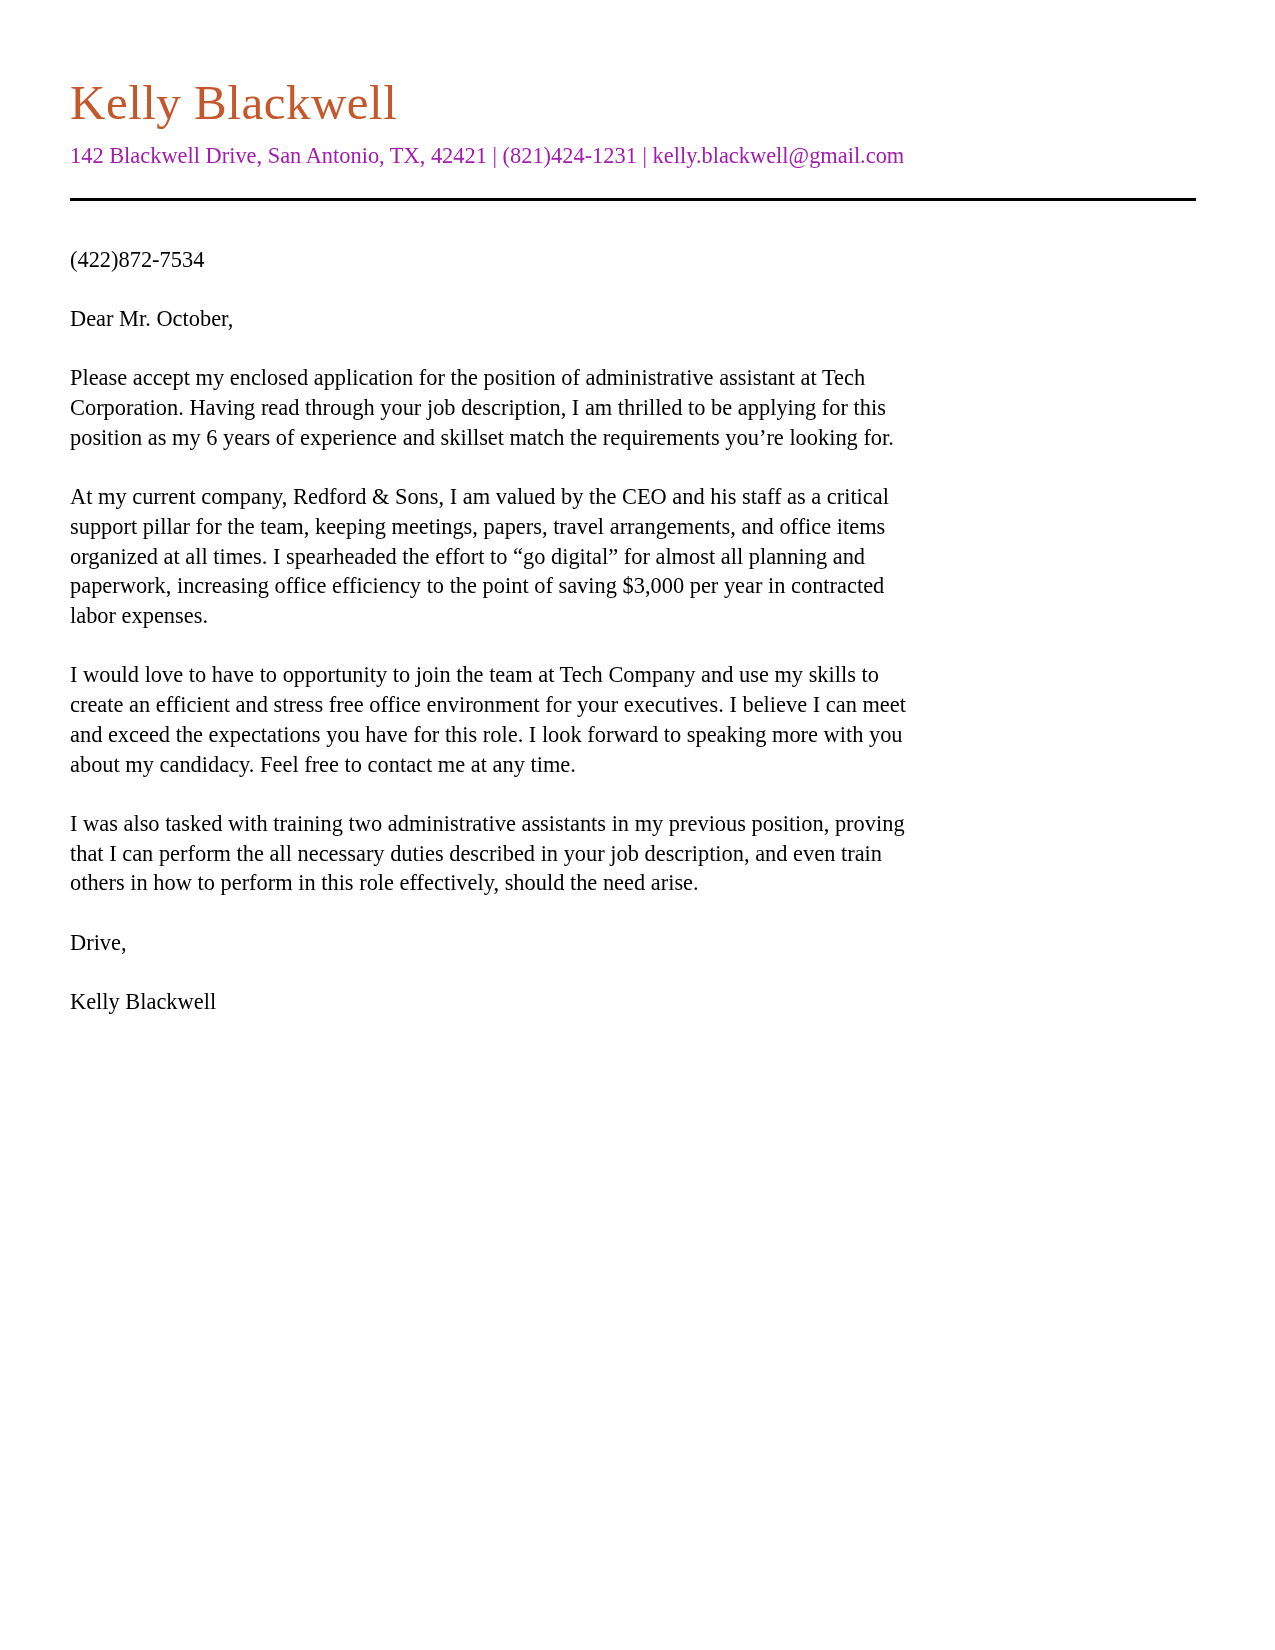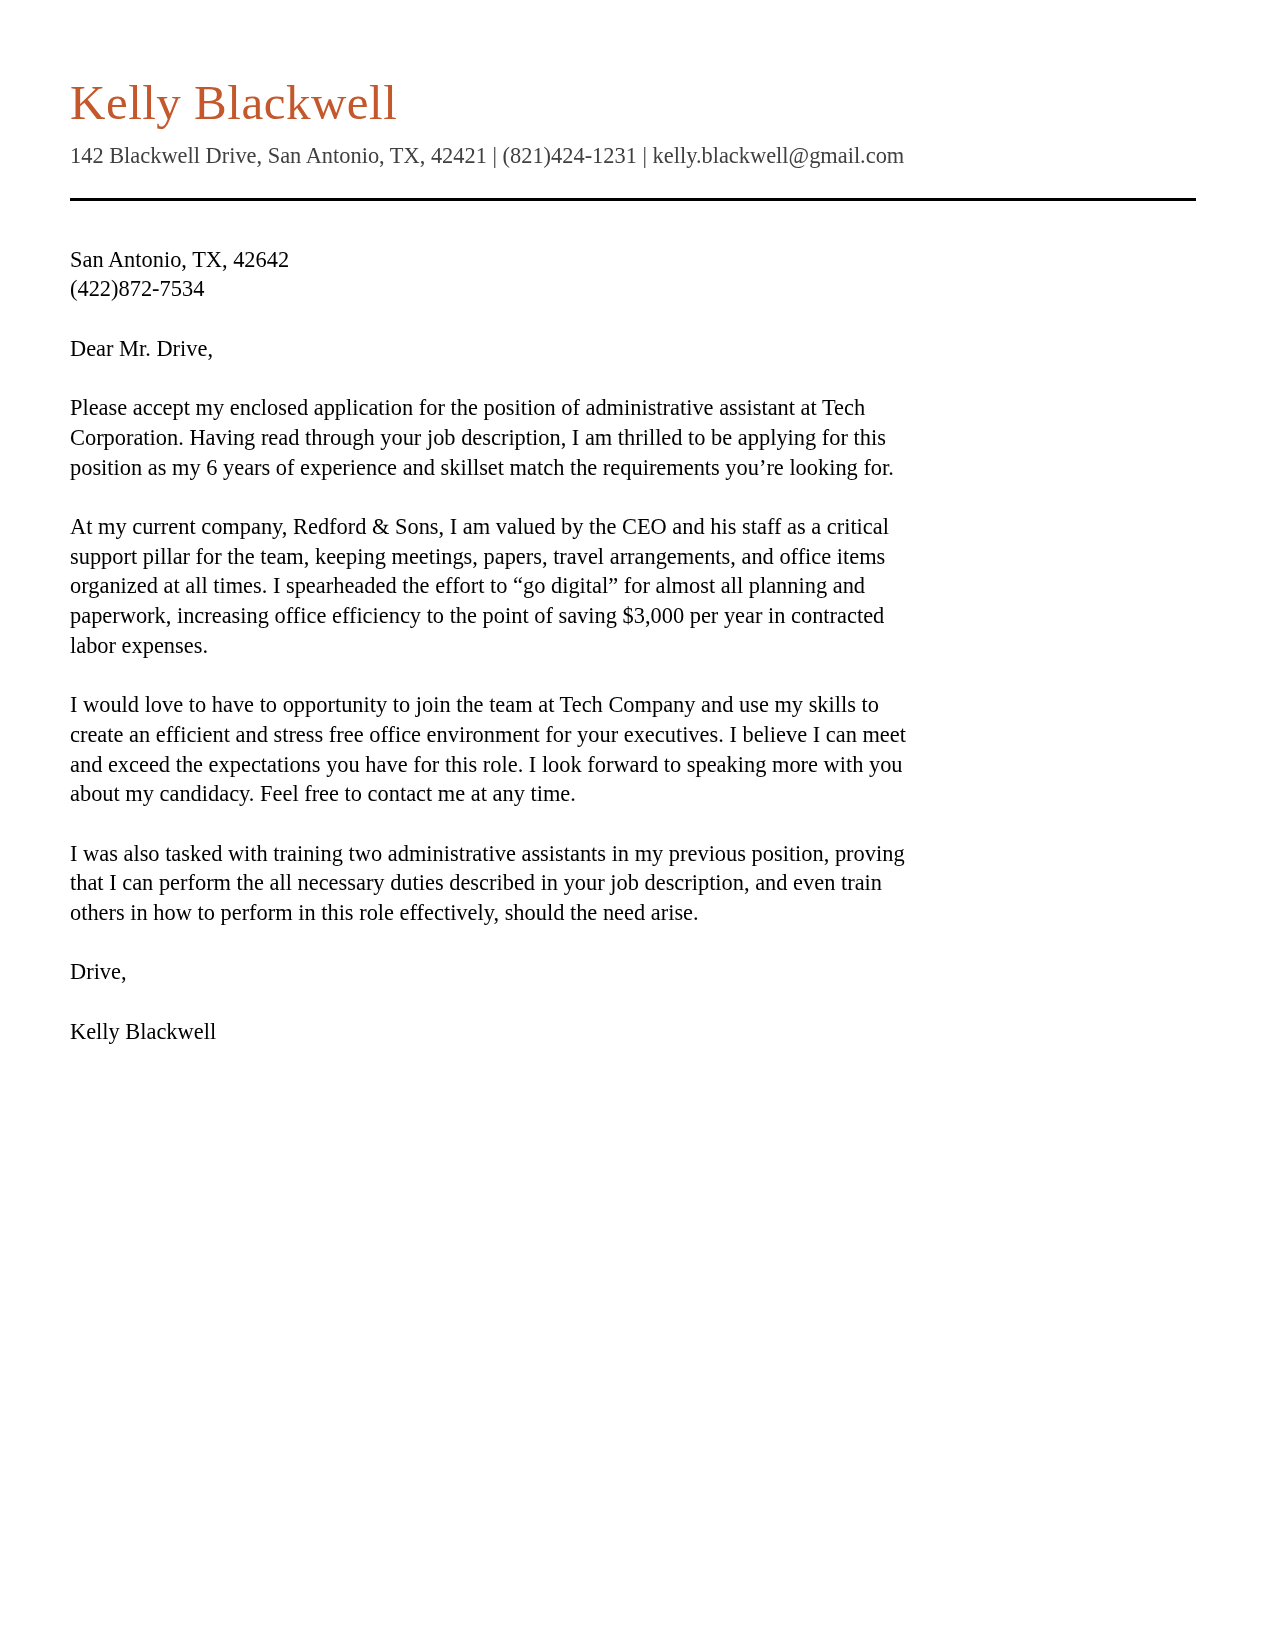--- a/index.html
+++ b/index.html
@@ -17,21 +17,21 @@
   .sender-name {
     font-size: 49px;
     line-height: 49px;
     font-weight: normal;
     letter-spacing: 0.5px;
   }
   .sender-contact {
     margin-top: 14px;
     font-size: 22.4px;
     line-height: 29.7px;
-    color: #404040;
+    color: #a21caf;
   }
   .header-divider {
     border: none;
     border-top: 3px solid #000000;
     width: 100%;
     margin-top: 27px;
   }
   .letter-body {
     margin-top: 44px;
     font-size: 22.4px;
@@ -49,25 +49,24 @@
     <h1 class="sender-name" style="color: rgb(196, 88, 44);">Kelly Blackwell</h1>
     <div class="sender-contact">142 Blackwell Drive, San Antonio, TX, 42421 | (821)424-1231 | kelly.blackwell@gmail.com</div>
   </header>
 
   <hr class="header-divider">
 
   <main class="letter-body">
 
 
     <div class="block">
-      <div>San Antonio, TX, 42642</div>
       <div>(422)872-7534</div>
     </div>
 
-    <div class="block">Dear Mr. Drive,</div>
+    <div class="block">Dear Mr. October,</div>
 
     <p class="block par">Please accept my enclosed application for the position of administrative assistant at Tech
 Corporation. Having read through your job description, I am thrilled to be applying for this
 position as my 6 years of experience and skillset match the requirements you’re looking for.</p>
 
     <p class="block par">At my current company, Redford &amp; Sons, I am valued by the CEO and his staff as a critical
 support pillar for the team, keeping meetings, papers, travel arrangements, and office items
 organized at all times. I spearheaded the effort to “go digital” for almost all planning and
 paperwork, increasing office efficiency to the point of saving $3,000 per year in contracted
 labor expenses.</p>

